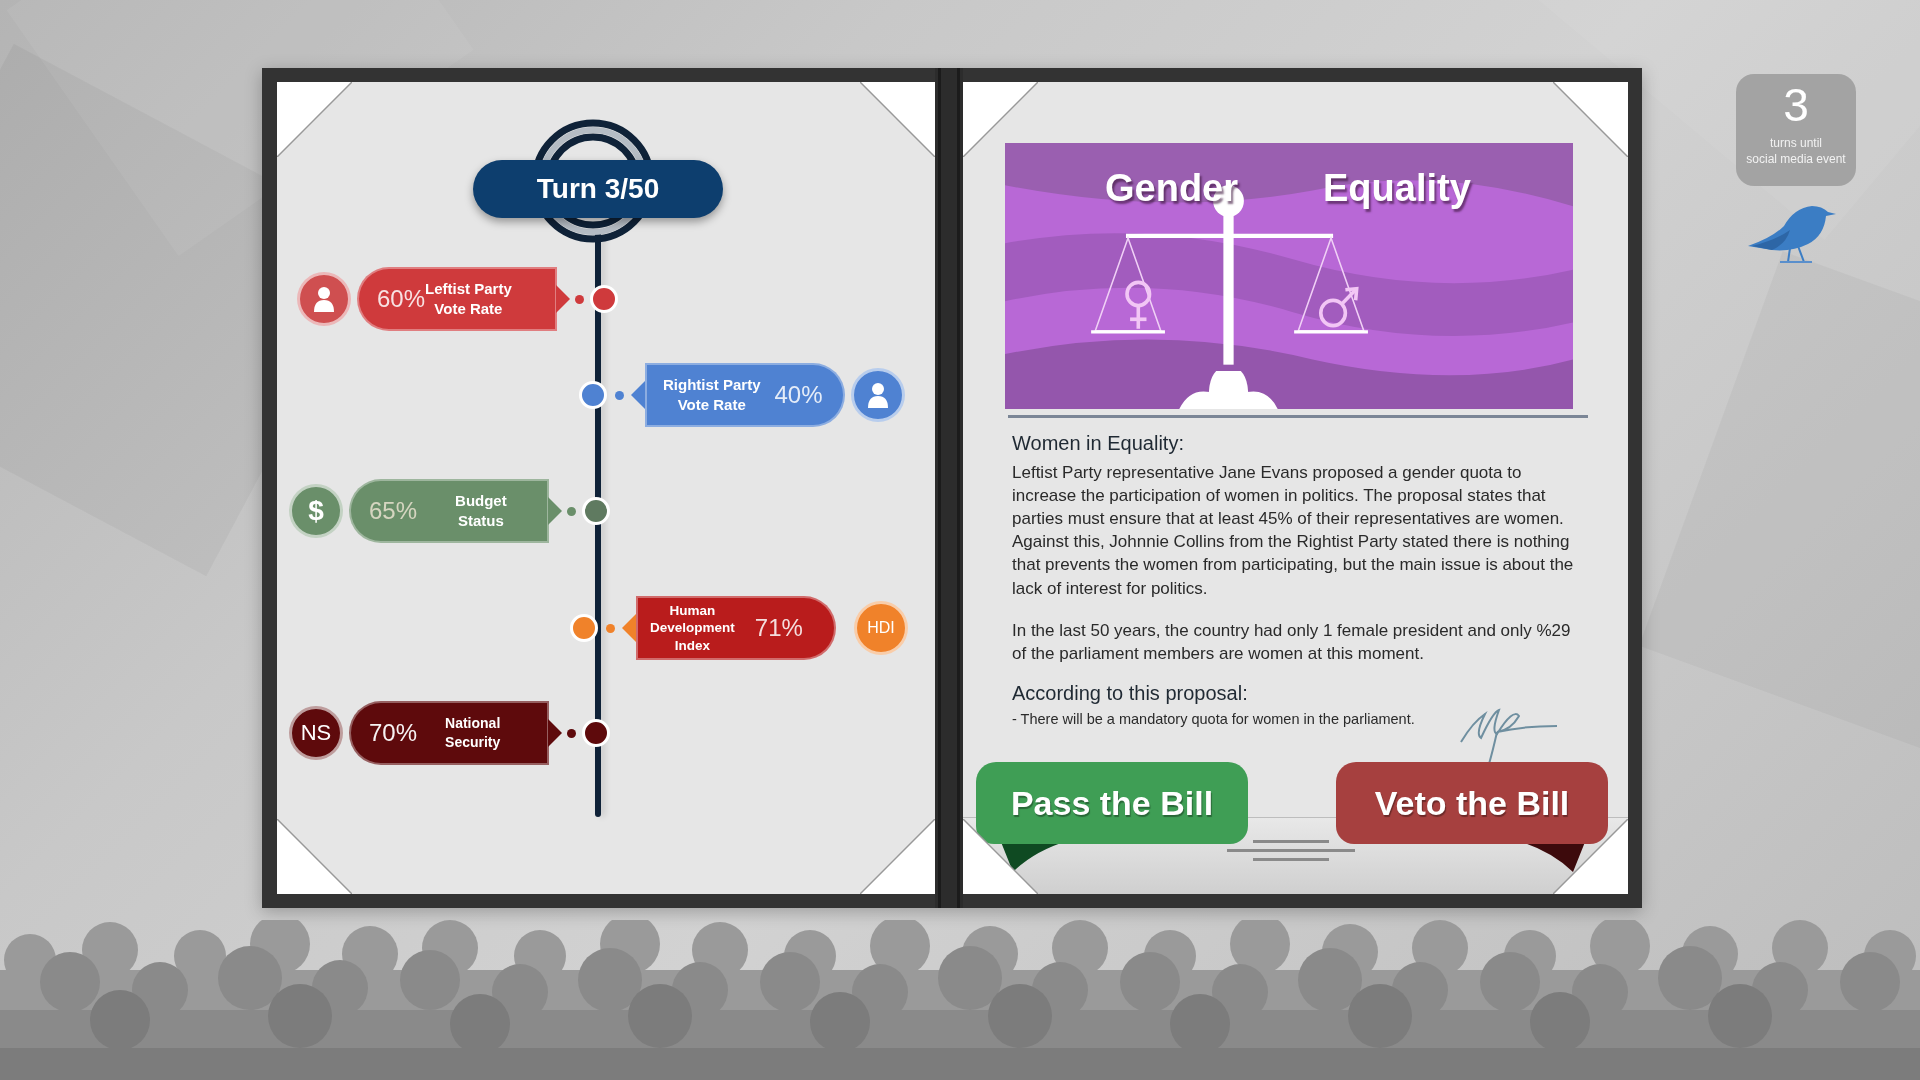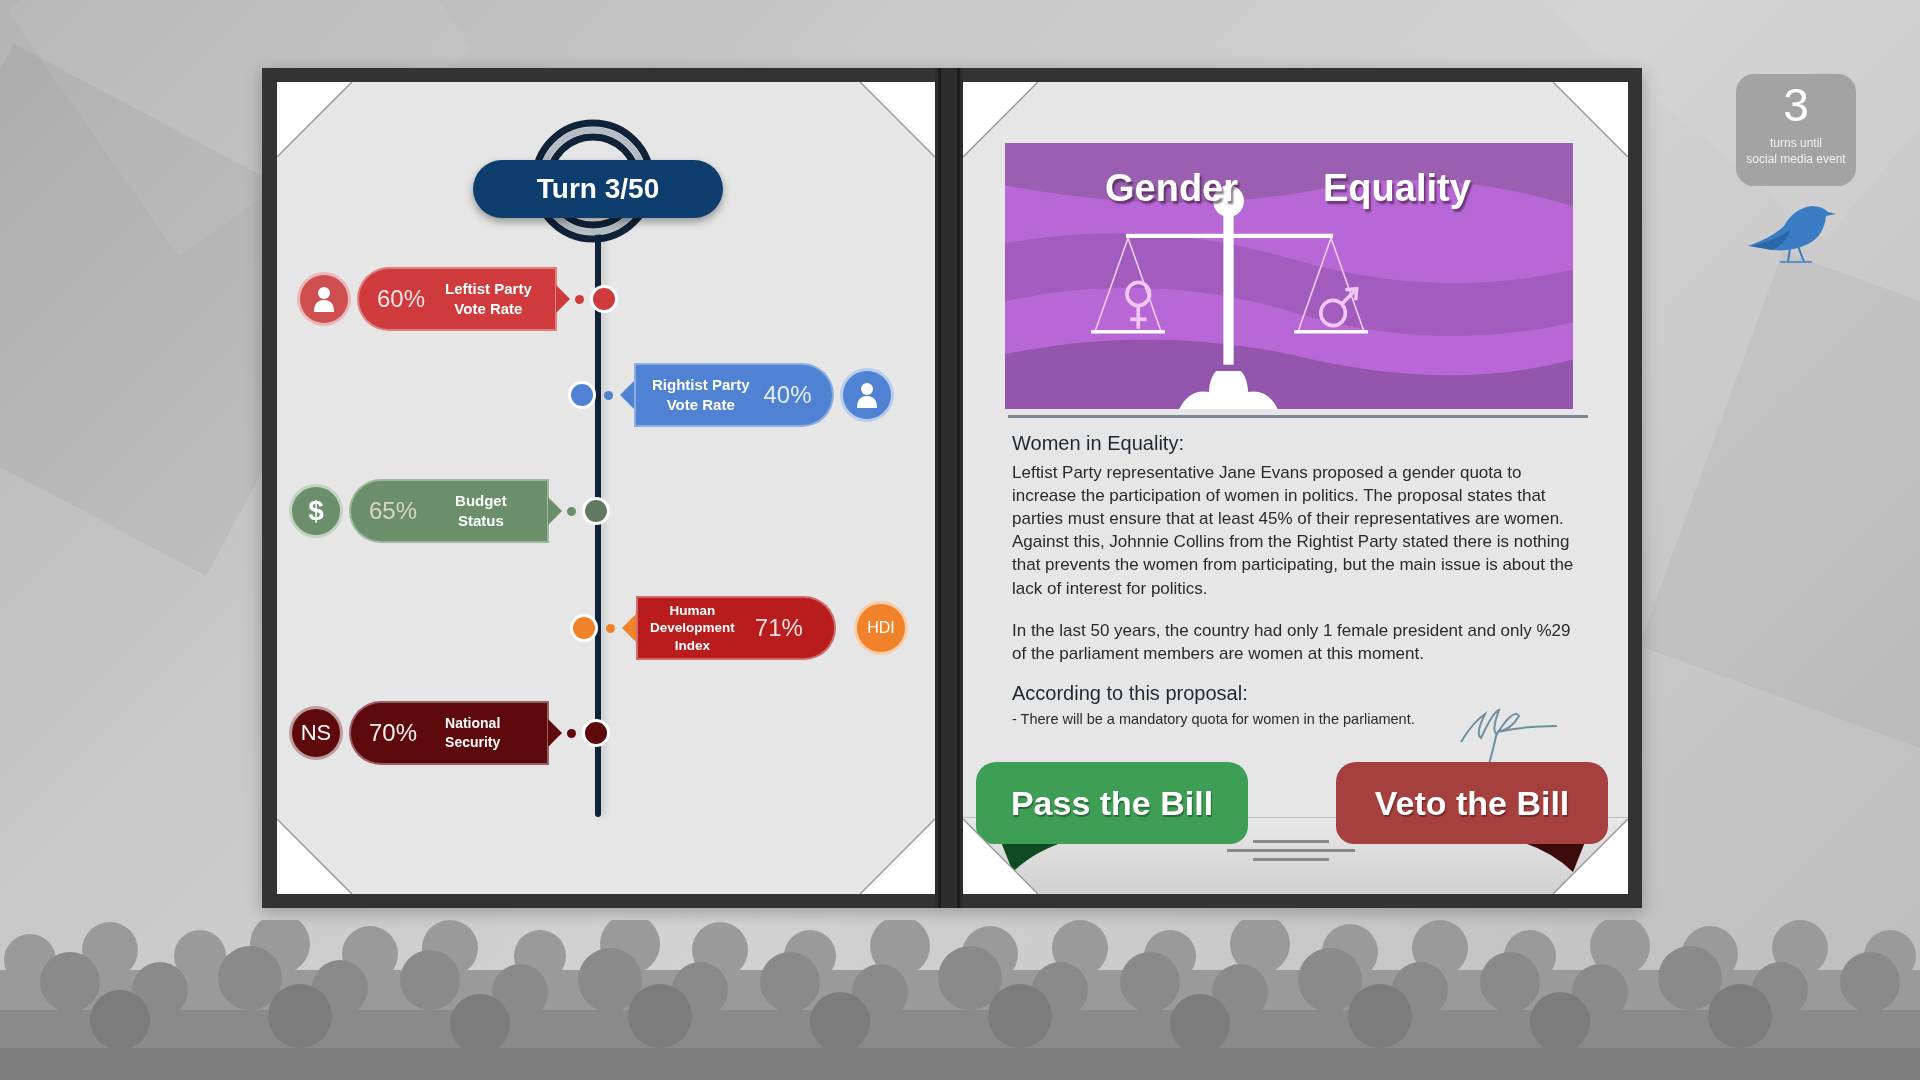--- a/index.html
+++ b/index.html
@@ -176,28 +176,28 @@
 
     <div class="stat" style="left:20px; top:184px; width:340px;">
       <div class="stat-icon" style="left:0; top:6px; background:#cf4f50;">
         <svg width="22" height="26" viewBox="0 0 22 26">
             <circle cx="11" cy="7" r="6" fill="#fff"></circle>
             <path d="M1 26 Q1 14 11 14 Q21 14 21 26 Z" fill="#fff"></path>
           </svg>
       </div>
       <div class="stat-pill" style="left:60px; top:1px; width:200px; background:#cf3a3c; border-radius:32px 0 0 32px; padding-left:18px;">
         <span class="pct">60%</span>
-        <span class="lbl" style="margin-left:20px;"><span>Leftist Party</span><br><span>Vote Rate</span></span>
+        <span class="lbl" style=""><span>Leftist Party</span><br><span>Vote Rate</span></span>
       </div>
       <div class="arrow" style="left:259px; top:19px; border-left:14px solid #cf3a3c;"></div>
       <div class="stat-dot" style="left:278px; top:29px; background:#cf3a3c;"></div>
       <div class="stat-node" style="left:293px; top:19px; background:#cf3a3c;"></div>
     </div>
 
-    <div class="stat" style="left:291px; top:280px; width:340px;">
+    <div class="stat" style="left:302px; top:280px; width:340px;">
       <div class="stat-node" style="left:0; top:19px; background:#4f82d2;"></div>
       <div class="stat-dot" style="left:36px; top:29px; background:#4f82d2;"></div>
       <div class="arrow" style="left:52px; top:19px; border-right:14px solid #4f82d2;"></div>
       <div class="stat-pill" style="left:66px; top:1px; width:200px; background:#4f82d2; border-radius:0 32px 32px 0; padding-left:16px;">
         <span class="lbl"><span>Rightist Party</span><br><span>Vote Rate</span></span>
         <span class="pct" style="margin-left:14px;">40%</span>
       </div>
       <div class="stat-icon" style="left:272px; top:6px; background:#4f82d2;">
         <svg width="22" height="26" viewBox="0 0 22 26">
             <circle cx="11" cy="7" r="6" fill="#fff"></circle>

